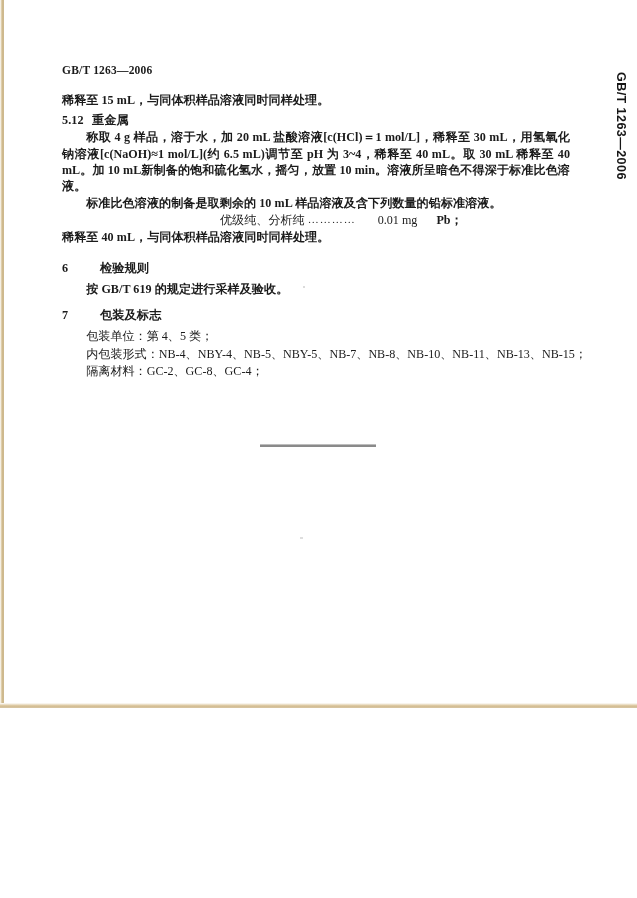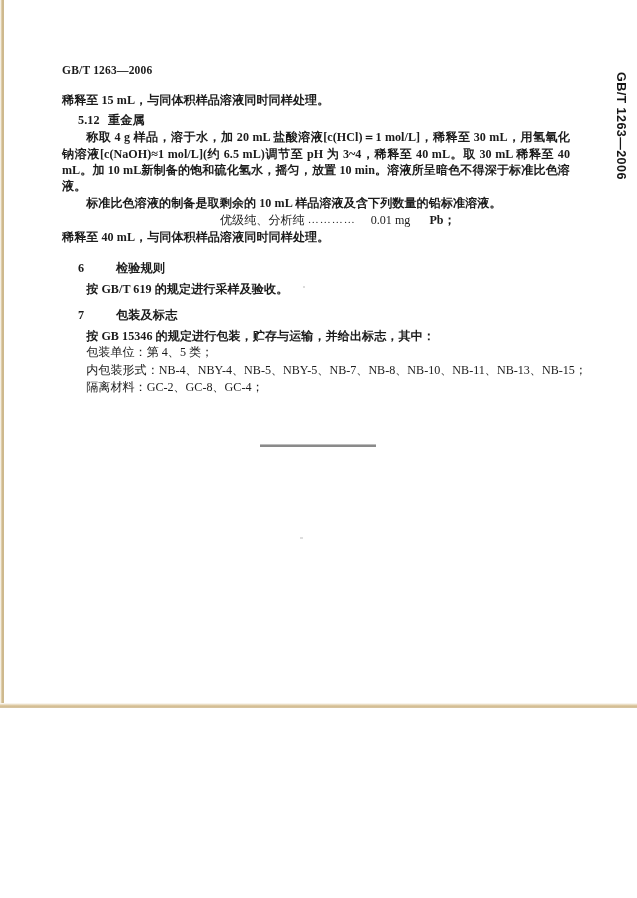--- a/index.html
+++ b/index.html
@@ -73,40 +73,39 @@
   .section-head {
     font-weight: bold;
     font-size: 12.2px;
     line-height: 17px;
     margin: 0;
     letter-spacing: .1px;
   }
   .section-head .num {
     display: inline-block;
     min-width: 30px;
-    margin-left: 16px;
   }
   .section-head .num.wide {
     min-width: 38px;
   }
 
   .leader-line {
     font-size: 12.1px;
     line-height: 17px;
     margin: 0;
     padding-left: 158px;
     white-space: nowrap;
   }
   .leader-line .dots {
     letter-spacing: 1px;
     font-size: 11px;
     vertical-align: 1px;
   }
   .leader-line .amount {
-    margin-left: 12px;
+    margin-left: 19px;
   }
   .leader-line .sym {
     margin-left: 16px;
     font-weight: bold;
   }
 
   .list-line {
     font-size: 12.1px;
     line-height: 17.5px;
     margin: 0;
@@ -205,21 +204,20 @@
     <p class="para indent">按 GB/T 619 的规定进行采样及验收。</p>
 
     <div class="gap-md"></div>
 
     <p class="section-head">
       <span class="num wide">7</span><span>包装及标志</span>
     </p>
 
     <div class="gap-sm"></div>
 
-    <p class="para indent">按 GB 15346 的规定进行包装，贮存与运输，并给出标志，其中：</p>
 
     <p class="list-line">包装单位：第 4、5 类；</p>
     <p class="list-line">内包装形式：NB-4、NBY-4、NB-5、NBY-5、NB-7、NB-8、NB-10、NB-11、NB-13、NB-15；</p>
     <p class="list-line">隔离材料：GC-2、GC-8、GC-4；</p>
 
   </div>
 
   <div class="rule"></div>
 
   <div class="side-head">GB/T 1263—2006</div>

